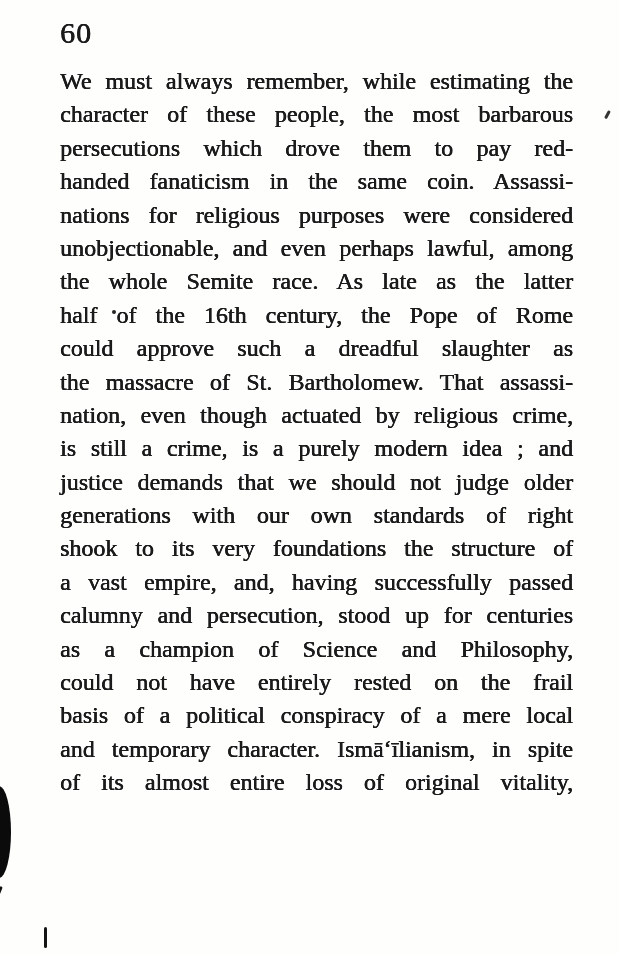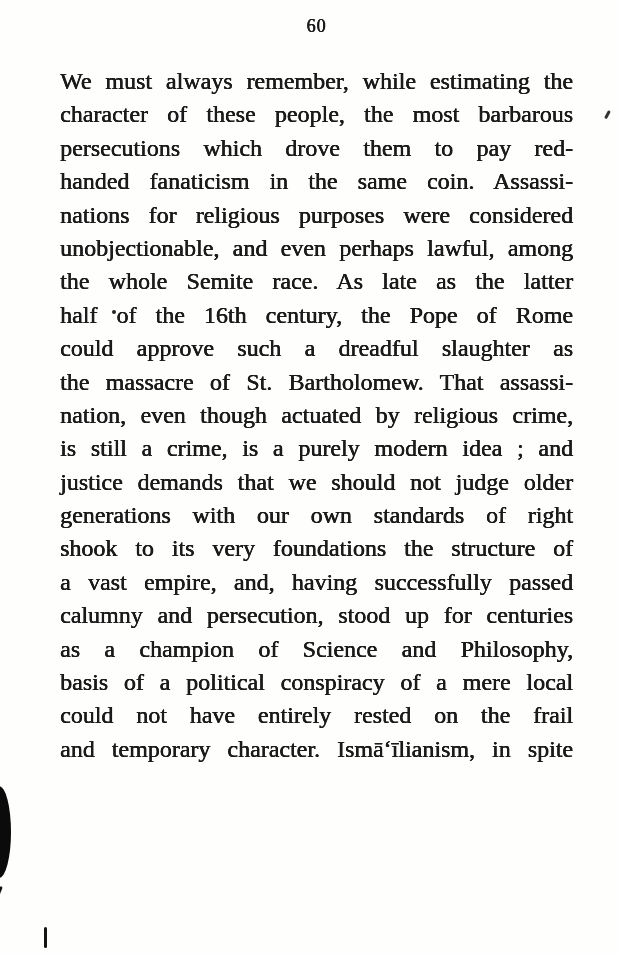--- a/index.html
+++ b/index.html
@@ -14,22 +14,21 @@
     background: #fefefd;
     overflow: hidden;
     font-family: "Liberation Serif", "DejaVu Serif", serif;
     color: #1b1b1b;
   }
   .page-number {
     position: absolute;
     top: 16px;
     left: 60px;
     width: 513px;
-    text-align: center;
-    font-size: 18px;
+    font-size: 30px;
     letter-spacing: 1px;
     text-shadow: 0.4px 0 0 #1b1b1b, 0 0.4px 0 #1b1b1b;
   }
   .text-block {
     position: absolute;
     top: 65px;
     left: 60px;
     width: 513px;
   }
   .line {
@@ -112,23 +111,24 @@
       <div class="line">could approve such a dreadful slaughter as</div>
       <div class="line">the massacre of St. Bartholomew. That assassi-</div>
       <div class="line">nation, even though actuated by religious crime,</div>
       <div class="line">is still a crime, is a purely modern idea ; and</div>
       <div class="line">justice demands that we should not judge older</div>
       <div class="line">generations with our own standards of right</div>
       <div class="line">shook to its very foundations the structure of</div>
       <div class="line">a vast empire, and, having successfully passed</div>
       <div class="line">calumny and persecution, stood up for centuries</div>
       <div class="line">as a champion of Science and Philosophy,</div>
+      <div class="line">could not have entirely rested on the frail</div>
       <div class="line">basis of a political conspiracy of a mere local</div>
-      <div class="line">could not have entirely rested on the frail</div>
       <div class="line">and temporary character. Ismā‘īlianism, in spite</div>
+      <div class="line">of its almost entire loss of original vitality,</div>
     </div>
 
   <div class="ink-blob"></div>
   <div class="stray-tick"></div>
   <div class="pen-mark"></div>
   <div class="dot-speck"></div>
   <div class="comma-speck"></div>
 
 </div>
 

